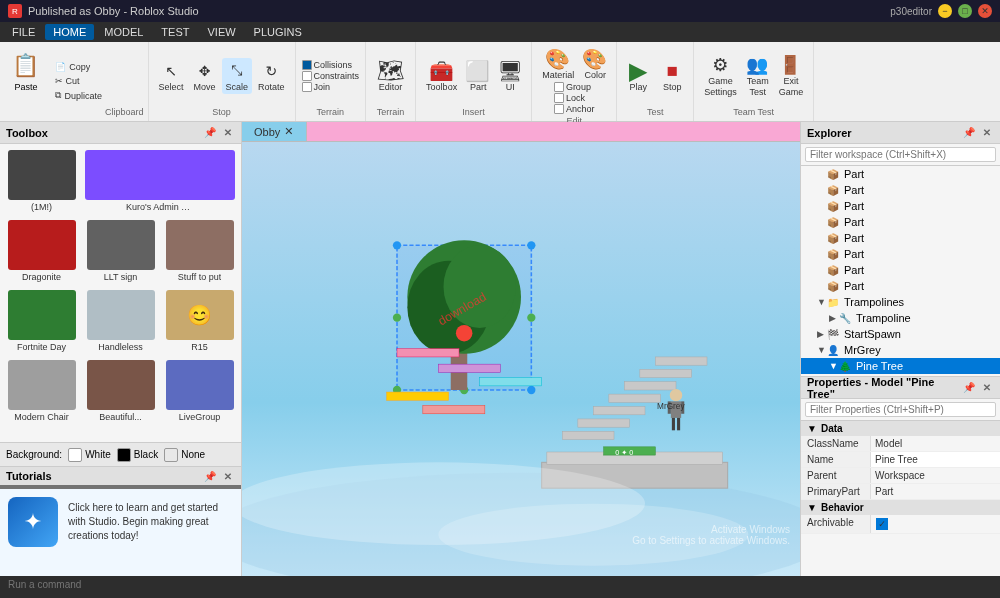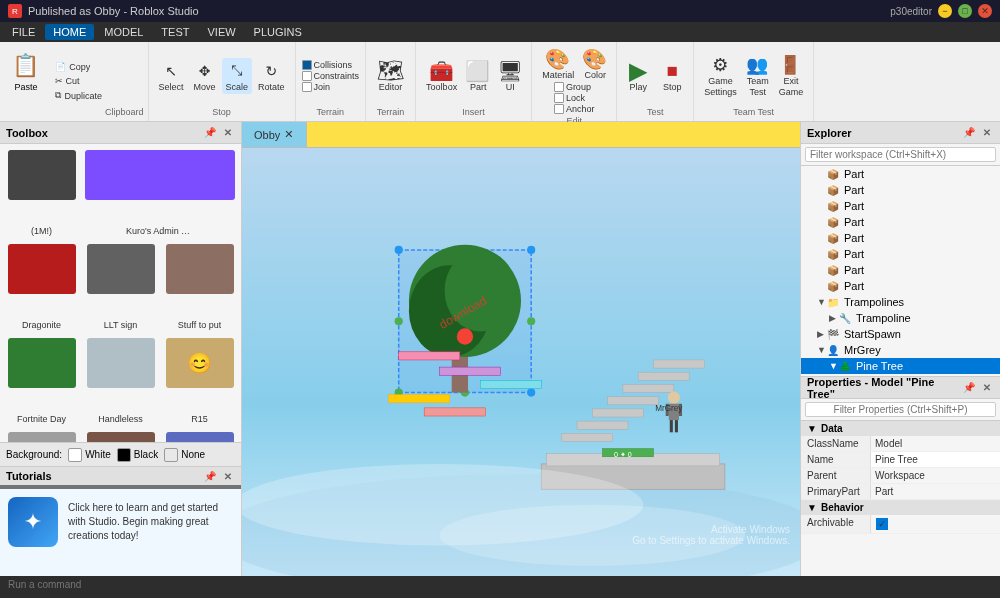--- a/index.html
+++ b/index.html
@@ -113,21 +113,20 @@
       gap: 4px;
       align-content: start;
     }
     .toolbox-item {
       display: flex;
       flex-direction: column;
       align-items: center;
       cursor: pointer;
       padding: 2px;
       border-radius: 3px;
-      gap: 24px;
     }
     .toolbox-thumb {
       width: 68px;
       height: 50px;
       border-radius: 3px;
       display: flex;
       align-items: center;
       justify-content: center;
       font-size: 9px;
       color: white;
@@ -188,22 +187,22 @@
     .tutorial-text { font-size: 10px; color: #333; line-height: 1.4; }
 
     
     #center-panel {
       flex: 1;
       display: flex;
       flex-direction: column;
       background: #87ceeb;
     }
     #viewport-tabs {
-      height: 26px;
-      background: #fde047;
+      height: 20px;
+      background: #f9a8d4;
       display: flex;
       align-items: center;
       border-bottom: 1px solid #bbb;
     }
     .viewport-tab {
       height: 100%;
       padding: 0 12px;
       display: flex;
       align-items: center;
       font-size: 11px;
@@ -298,21 +297,20 @@
       display: flex;
       align-items: center;
       padding: 0 4px;
     }
     #properties-filter input {
       width: 100%;
       border: 1px solid #ccc;
       border-radius: 2px;
       padding: 1px 4px;
       font-size: 10px;
-      text-align: center;
     }
     #properties-content { overflow-y: auto; flex: 1; }
     .prop-section {
       background: #e0e0e0;
       padding: 2px 6px;
       font-size: 10px;
       font-weight: bold;
       display: flex;
       align-items: center;
       gap: 4px;

